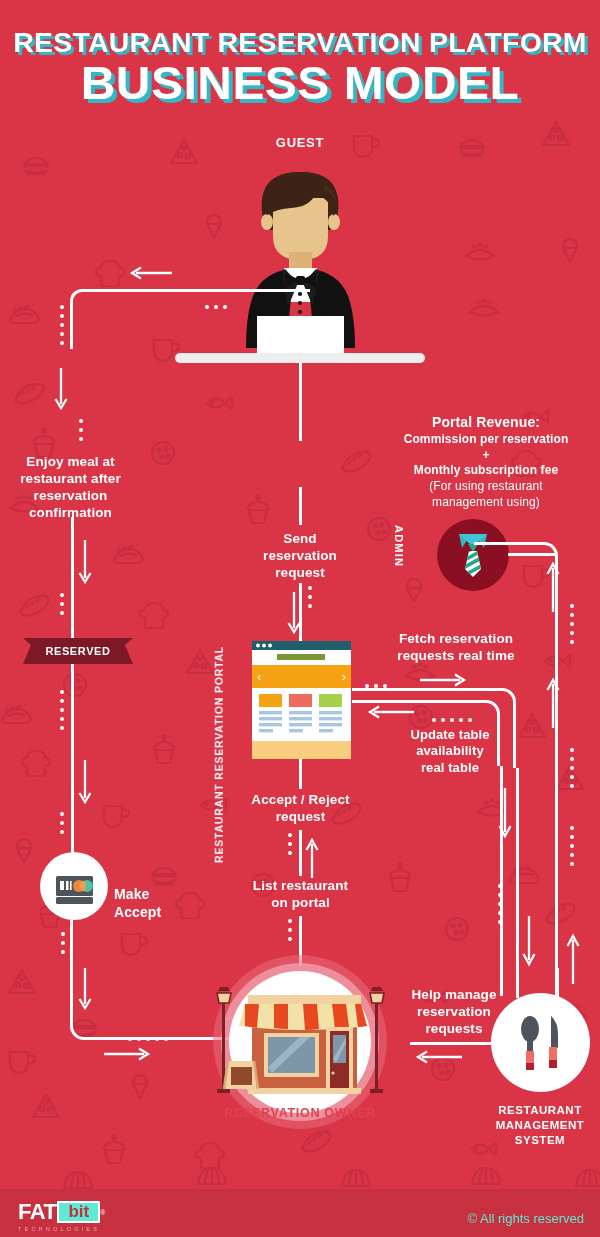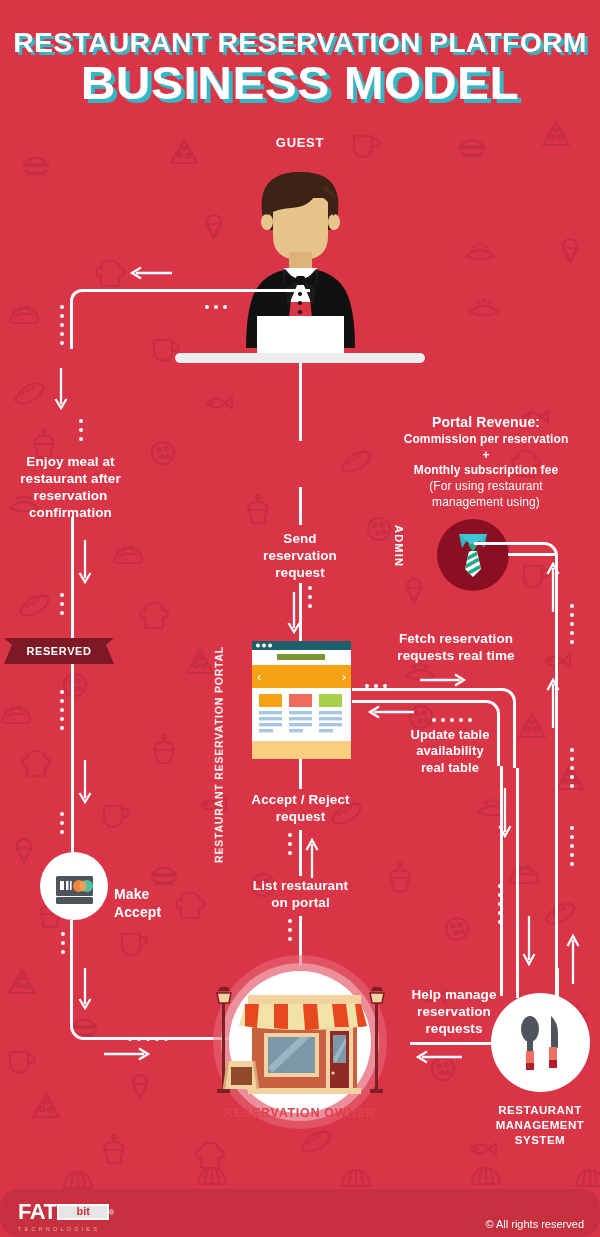--- a/index.html
+++ b/index.html
@@ -62,21 +62,21 @@
   .arrow { position:absolute; }
 
   
   #guest { position:absolute; left:228px; top:168px; width:145px; height:196px; }
   #deskline {
     position:absolute; left:175px; top:353px; width:250px; height:10px;
     background:#eeeeee; border-radius:5px;
   }
   
   #reserved {
-    position:absolute; left:4px; top:638px; width:110px; height:26px;
+    position:absolute; left:23px; top:638px; width:110px; height:26px;
   }
   #reserved .txt {
     position:absolute; inset:0; color:#ffffff; font-size:11px; font-weight:bold;
     display:flex; align-items:center; justify-content:center; letter-spacing:0.6px;
   }
   
   #adminCircle {
     position:absolute; left:437px; top:519px; width:72px; height:72px;
     border-radius:50%; background:#8a0f22;
   }
@@ -114,25 +114,24 @@
   }
   #rmsLabel {
     position:absolute; left:476px; top:1103px; width:128px; text-align:center;
     color:#ffffff; font-size:11.5px; font-weight:bold; line-height:1.3;
     letter-spacing:0.5px;
   }
   
   #footer {
     position:absolute; left:0; bottom:0; width:600px; height:48px;
     background:#c7303e;
-    border-radius:19px;
   }
   #copyright {
-    position:absolute; right:16px; top:29px;
-    color:#ffffff; font-size:11px;
+    position:absolute; right:16px; top:22px;
+    color:#5eead4; font-size:13px;
   }
   #logo { position:absolute; left:18px; top:10px; }
 </style>
 </head>
 <body>
 
 <div id="page">
 
   <svg id="bgpattern" width="600" height="1237" viewBox="0 0 600 1237">
     <defs>
@@ -695,22 +694,22 @@
   </div>
 
   <div class="vline" style="left:516px;top:968px;height:30px;"></div>
   <div class="vline" style="left:500px;top:968px;height:26px;"></div>
   <div class="vline" style="left:556px;top:968px;height:30px;"></div>
 
   <div id="footer">
     <div id="logo">
       <div style="display:flex;align-items:center;">
         <span style="color:#ffffff;font-size:22px;font-weight:bold;letter-spacing:-0.5px;">FAT</span>
-        <span style="color:#c7303e;background:#e5e5e5;font-size:11px;font-weight:bold;
-                     padding:0 17px;margin-left:1px;border:2px solid #ffffff;line-height:1.05;">bit</span>
+        <span style="color:#c7303e;background:#5eead4;font-size:17px;font-weight:bold;
+                     padding:0 9px;margin-left:1px;border:2px solid #ffffff;line-height:1.05;">bit</span>
         <span style="color:#ffffff;font-size:7px;vertical-align:super;">®</span>
       </div>
       <div style="color:#e9aab0;font-size:5.5px;letter-spacing:3.2px;margin-top:1px;">TECHNOLOGIES</div>
     </div>
     <div id="copyright">© All rights reserved</div>
   </div>
 
 </div>
 
 </body></html>

